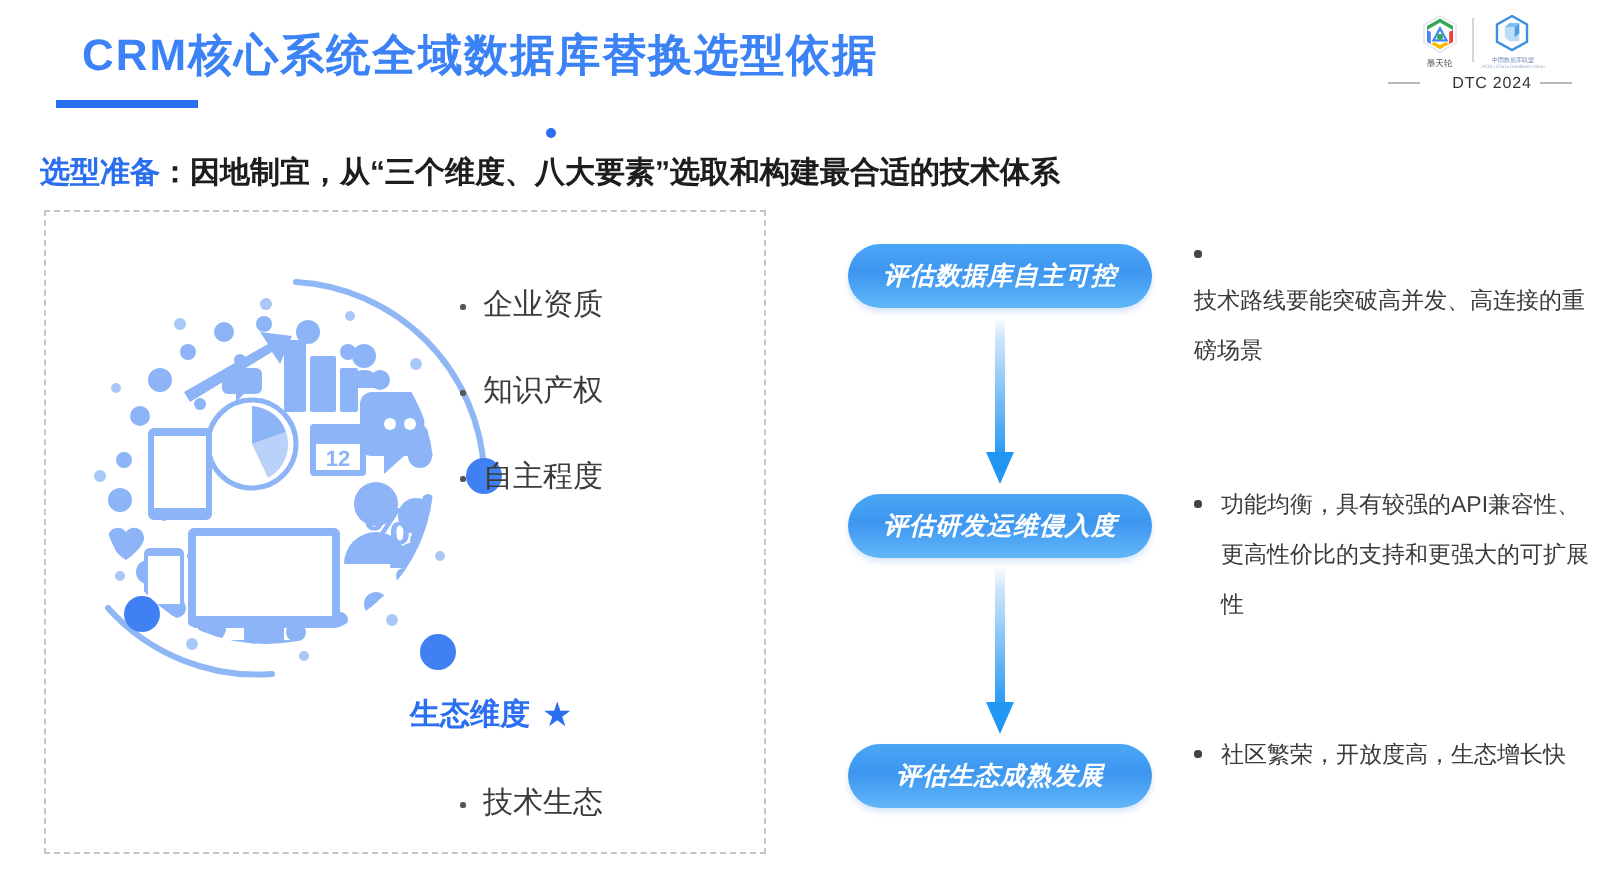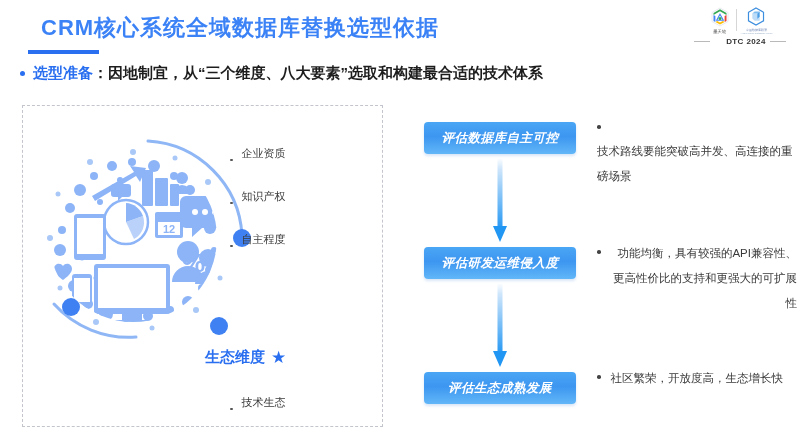--- a/index.html
+++ b/index.html
@@ -23,25 +23,25 @@
   
   .logo-wrap{position:absolute;right:8px;top:4px;width:104px;height:46px;}
   .logo-row{display:flex;align-items:center;justify-content:center;gap:4px;height:32px;}
   .logo-left{display:flex;flex-direction:column;align-items:center;}
   .logo-right{display:flex;flex-direction:column;align-items:center;}
   .logo-div{width:1px;height:22px;background:#d6d6d6;}
   .logo-cap{font-size:4.5px;color:#4a4a4a;margin-top:1px;white-space:nowrap;transform:scale(.95);}
   .logo-cap2{font-size:3px;color:#6f86b5;white-space:nowrap;}
   .dtc-row{display:flex;align-items:center;justify-content:center;gap:4px;margin-top:1px;}
   .dtc-line{width:16px;height:1px;background:#b9b9b9;}
-  .dtc-text{font-size:8px;font-weight:bold;color:#333;letter-spacing:.4px;margin-left:12px;}
+  .dtc-text{font-size:8px;font-weight:normal;color:#333;letter-spacing:.4px;margin-left:12px;}
 
   
   .subtitle{
-    position:absolute;left:20px;top:64px;display:flex;align-items:center;gap:8px;
+    position:absolute;left:20px;top:64px;display:flex;align-items:center;gap:8px;flex-direction:column;
   }
   .sub-dot{width:5px;height:5px;border-radius:50%;background:#2a6ff0;flex:none;}
   .sub-text{font-size:15px;font-weight:bold;color:#1d1d1d;white-space:nowrap;}
   .sub-text .hl{color:#2a6ff0;}
 
   
   .panel{
     position:absolute;left:22px;top:105px;width:361px;height:322px;
     border:1px dashed #c3c5cc;box-sizing:border-box;
   }
@@ -50,36 +50,36 @@
   .collage{position:absolute;left:30px;top:118px;width:230px;height:240px;}
   .collage svg{display:block;}
 
   
   .dim{position:absolute;}
   .dim-head{display:flex;align-items:center;gap:6px;}
   .dim-title{font-size:15px;font-weight:bold;color:#2a6ff0;white-space:nowrap;}
   .dim-star{color:#2a6ff0;font-size:17px;line-height:1;}
   .dim-marker{width:13px;height:13px;border-radius:50%;background:#4a86f7;flex:none;}
   .dim-list{margin:4px 0 0 0;padding:0;list-style:none;}
-  .dim-list li{display:flex;align-items:flex-end;gap:9px;font-size:11px;color:#3b3b3b;line-height:16px;white-space:nowrap;margin-top:27px;}
+  .dim-list li{display:flex;align-items:flex-start;gap:9px;font-size:15px;color:#3b3b3b;line-height:16px;white-space:nowrap;margin-top:27px;}
   .li-dot{width:2.5px;height:2.5px;border-radius:50%;background:#555;margin-top:7px;flex:none;}
 
   #dim-auto{left:205px;top:118px;}
   #dim-auto .dim-title{font-size:16px;}
   #dim-auto .dim-list{margin-left:25px;}
 
   #dim-tech{left:236px;top:238px;}
   #dim-tech .dim-list{margin-left:30px;}
 
   #dim-eco{left:205px;top:348px;}
   #dim-eco .dim-list{margin-left:25px;}
 
   
   .flow-box{
-    position:absolute;left:424px;width:152px;height:32px;border-radius:4px;
+    position:absolute;left:424px;width:152px;height:32px;border-radius:16px;
     background:linear-gradient(180deg,#4aa6f5 0%,#3d96f0 45%,#62b7f8 100%);
     box-shadow:0 2px 3px rgba(80,140,220,.22);
     display:flex;align-items:center;justify-content:center;
   }
   .flow-label{
     color:#fff;font-size:12.5px;font-weight:bold;font-style:italic;
     letter-spacing:.5px;white-space:nowrap;
   }
   #flow-1{top:122px;}
   #flow-2{top:247px;}
@@ -87,21 +87,21 @@
 
   .arrow{position:absolute;left:493px;width:14px;height:86px;}
   #arrow-1{top:158px;}
   #arrow-2{top:283px;}
 
   
   .desc{position:absolute;left:597px;display:flex;align-items:flex-start;gap:10px;width:200px;}
   .desc-dot{width:3.5px;height:3.5px;border-radius:50%;background:#444;margin-top:9px;flex:none;}
   .desc-text{font-size:11.5px;color:#3a3a3a;line-height:25px;}
   #desc-1{top:116px;flex-direction:column;}
-  #desc-2{top:241px;text-align:right;}
+  #desc-2{top:241px;}
   #desc-3{top:366px;}
 </style>
 </head>
 <body>
 
 <div class="slide">
 
   <div class="title">CRM核心系统全域数据库替换选型依据</div>
   <div class="title-underline"></div>
 

